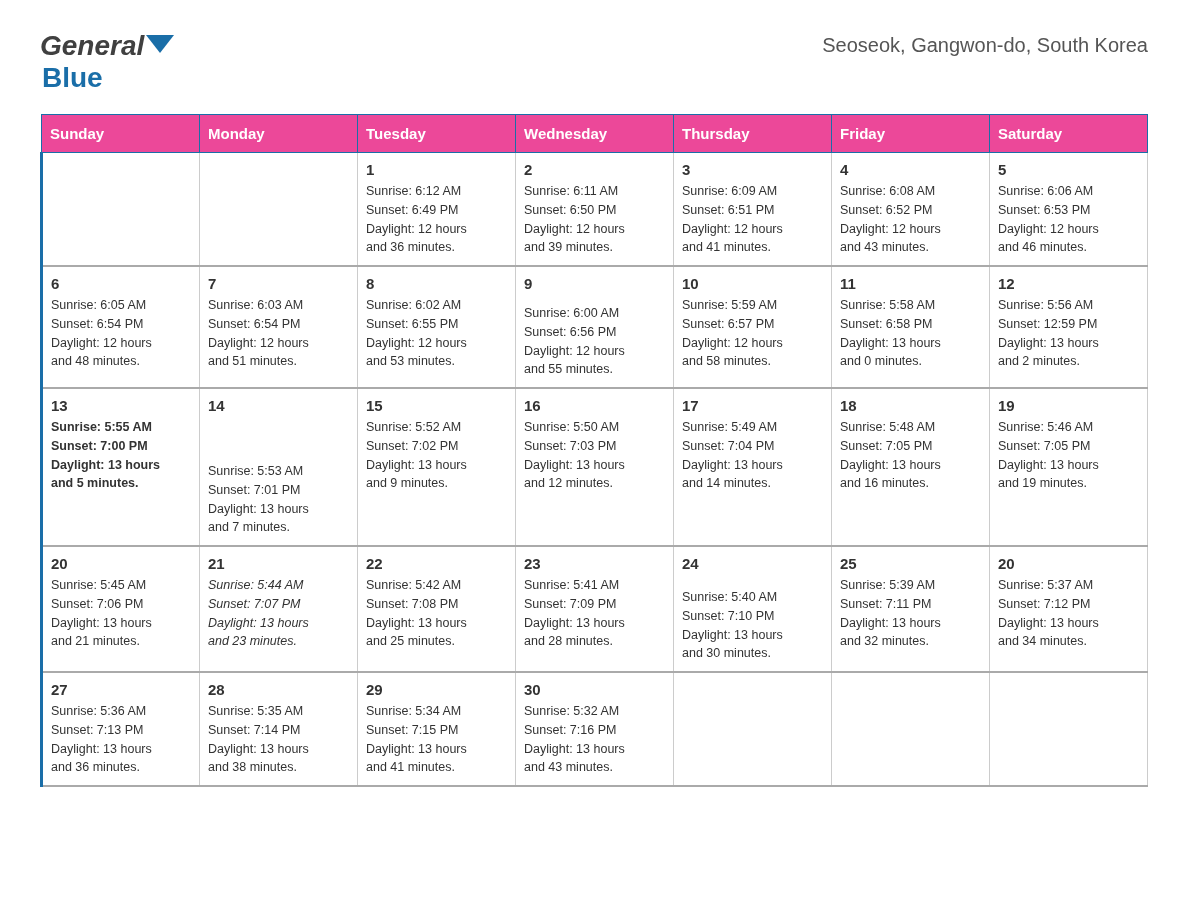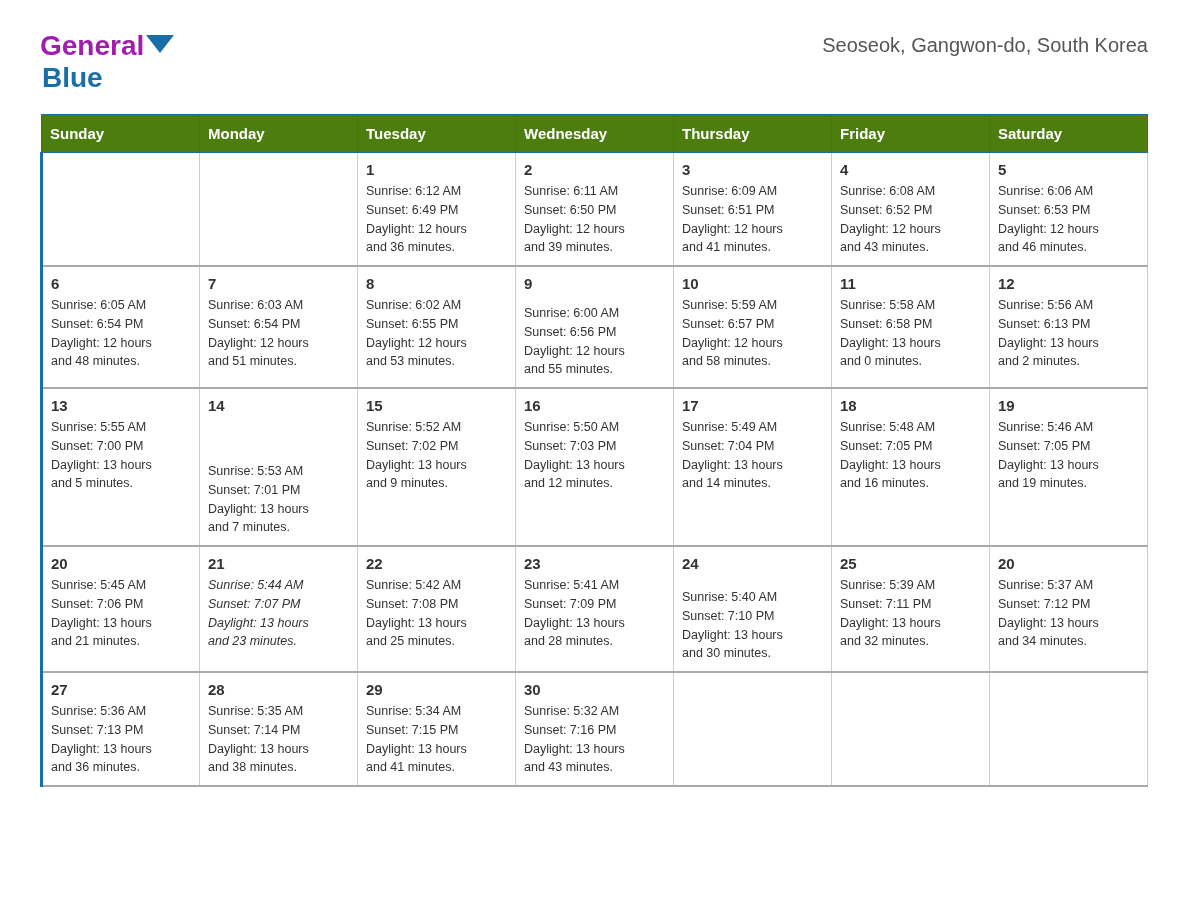--- a/index.html
+++ b/index.html
@@ -14,21 +14,22 @@
     .header {
       display: flex;
       justify-content: space-between;
       align-items: flex-start;
       margin-bottom: 20px;
     }
 
     .logo-text-general {
       font-size: 28px;
       font-weight: bold;
-      color: #a21caf;
+      color: #404040;
+      font-style: italic;
     }
 
     .logo-arrow {
       width: 0;
       height: 0;
       border-left: 14px solid transparent;
       border-right: 14px solid transparent;
       border-top: 18px solid #1a6ea8;
       margin-left: 2px;
       margin-bottom: 4px;
@@ -69,21 +70,21 @@
       margin-top: 4px;
     }
 
     table {
       width: 100%;
       border-collapse: collapse;
       table-layout: fixed;
     }
 
     thead tr th {
-      background-color: #4d7c0f;
+      background-color: #ec4899;
       color: #ffffff;
       font-size: 15px;
       font-weight: bold;
       padding: 10px 8px;
       text-align: left;
       border: 1px solid #1a6ea8;
     }
 
     tbody tr td {
       vertical-align: top;
@@ -228,29 +229,29 @@
         <td>
           <span class="day-number">11</span>
           <div class="day-info" style="white-space: pre-line;">Sunrise: 5:58 AM
 Sunset: 6:58 PM
 Daylight: 13 hours
 and 0 minutes.</div>
         </td>
         <td>
           <span class="day-number">12</span>
           <div class="day-info" style="white-space: pre-line;">Sunrise: 5:56 AM
-Sunset: 6:13 PM
+Sunset: 12:59 PM
 Daylight: 13 hours
 and 2 minutes.</div>
         </td>
       </tr>
       <tr>
         <td>
           <span class="day-number">13</span>
-          <div class="day-info" style="white-space: pre-line;">Sunrise: 5:55 AM
+          <div class="day-info" style="white-space: pre-line; font-weight: bold;">Sunrise: 5:55 AM
 Sunset: 7:00 PM
 Daylight: 13 hours
 and 5 minutes.</div>
         </td>
         <td>
           <span class="day-number">14</span>
           <div class="day-info" style="white-space: pre-line; margin-top: 48px;">Sunrise: 5:53 AM
 Sunset: 7:01 PM
 Daylight: 13 hours
 and 7 minutes.</div>

